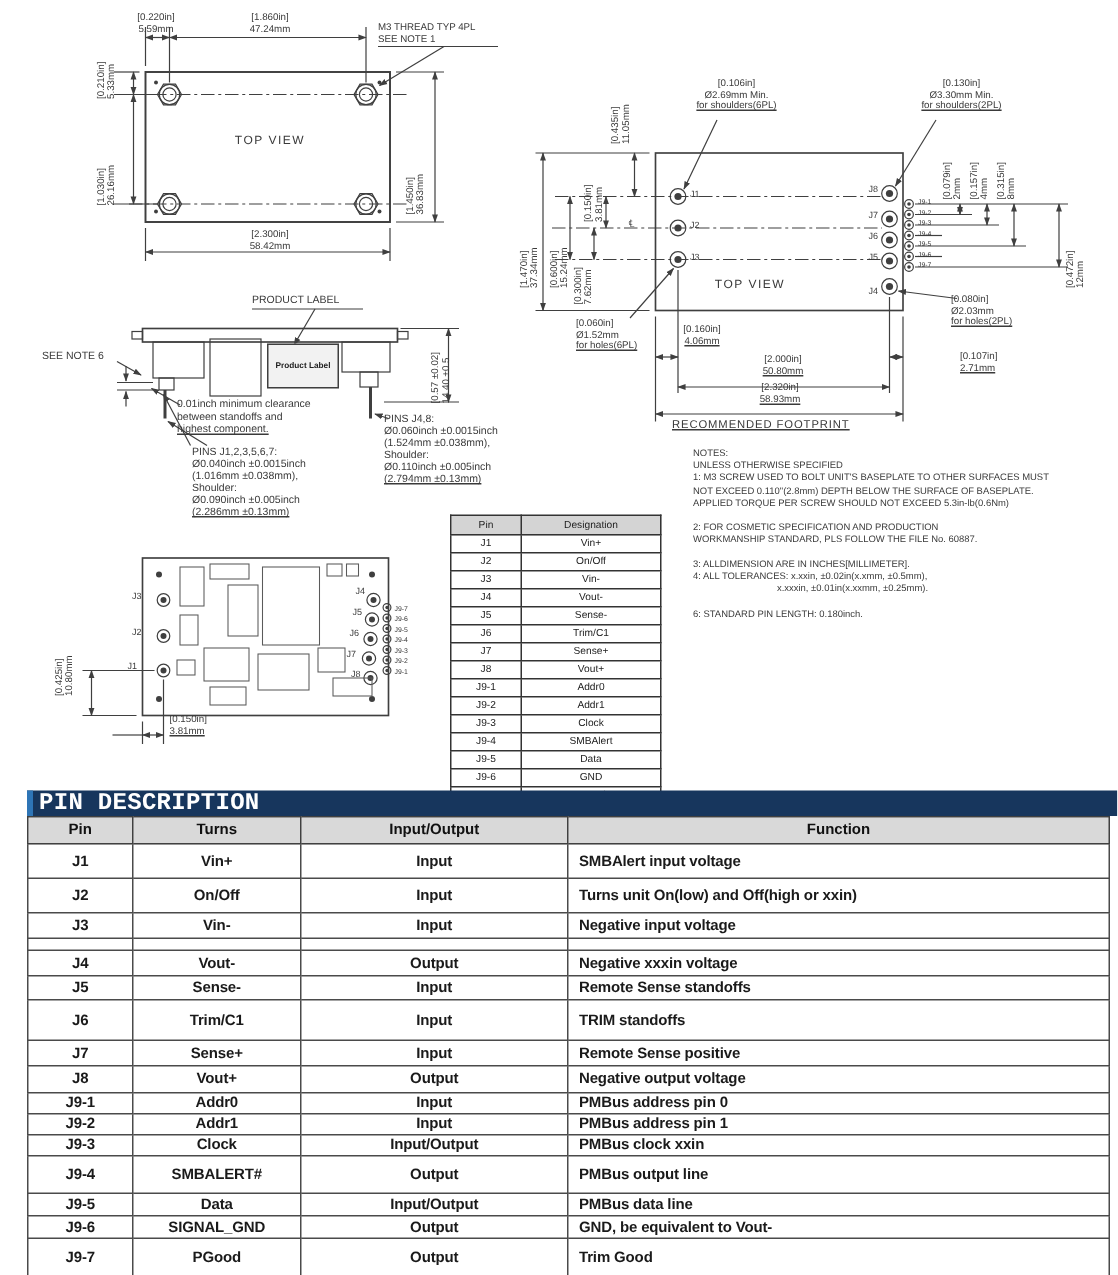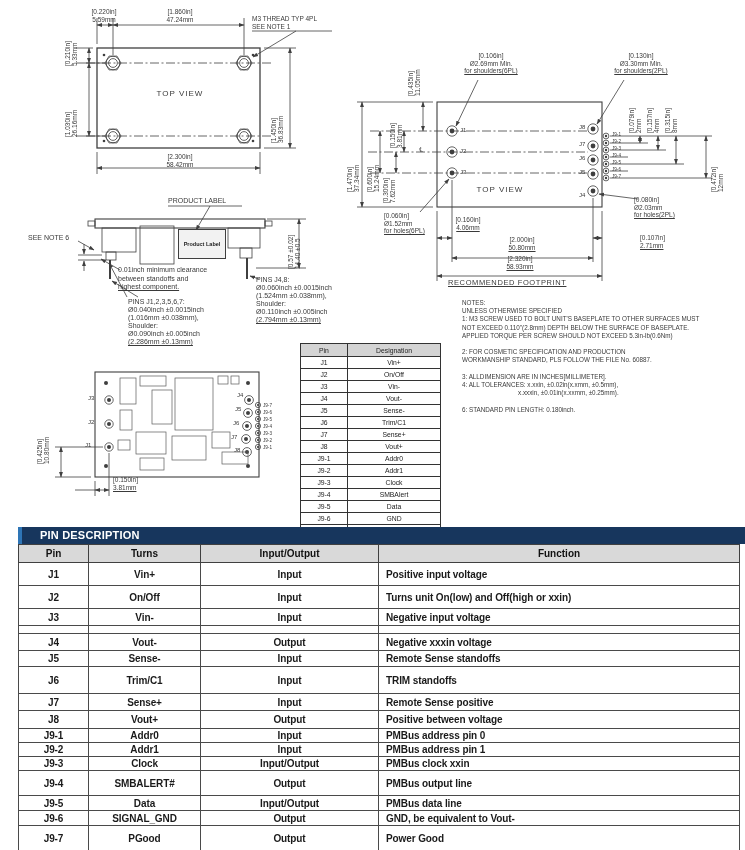--- a/index.html
+++ b/index.html
@@ -24,22 +24,22 @@
   .desig .col-pin{width:46px;}
 
   
   .notes{position:absolute;left:462px;top:299px;width:282px;}
   .nline{font-size:6.3px;line-height:8.2px;color:#3a3a3a;white-space:nowrap;min-height:8.2px;}
   .nline.indent{padding-left:56px;}
 
   
   .pd-bar{position:absolute;left:18px;top:527px;width:727px;height:17px;background:#17365d;
           border-left:4px solid #2e75b6;box-sizing:border-box;}
-  .pd-bar span{display:block;color:#fff;font-weight:700;font-size:11px;line-height:17px;
-               padding-left:18px;letter-spacing:.2px;}
+  .pd-bar span{display:block;color:#fff;font-weight:700;font-size:16px;line-height:17px;
+               padding-left:4px;letter-spacing:.2px;font-family:Liberation Mono, monospace;}
   .pd-table{position:absolute;left:18px;top:544px;width:722px;border-collapse:collapse;table-layout:fixed;}
   .pd-table th{background:#d9d9d9;border:1px solid #404040;font-size:10px;font-weight:700;
                height:17px;padding:0;color:#111;}
   .pd-table td{border:1px solid #4a4a4a;font-size:10px;font-weight:700;color:#1a1a1a;
                padding:0 2px;letter-spacing:-.1px;}
   .pd-table td.ctr{text-align:center;}
   .pd-table td.fn{text-align:left;padding-left:7px;}
   .colw-pin{width:70px;}.colw-name{width:112px;}.colw-io{width:178px;}
 </style>
 </head>
@@ -548,21 +548,21 @@
         <tr>
       <th>Pin</th>
       <th>Turns</th>
       <th>Input/Output</th>
       <th>Function</th>
     </tr>
     <tr style="height:23px">
           <td class="ctr">J1</td>
           <td class="ctr">Vin+</td>
           <td class="ctr">Input</td>
-          <td class="fn">Positive input voltage</td>
+          <td class="fn">SMBAlert input voltage</td>
         </tr>
     <tr style="height:23px">
           <td class="ctr">J2</td>
           <td class="ctr">On/Off</td>
           <td class="ctr">Input</td>
           <td class="fn">Turns unit On(low) and Off(high or xxin)</td>
         </tr>
     <tr style="height:17px">
           <td class="ctr">J3</td>
           <td class="ctr">Vin-</td>
@@ -596,21 +596,21 @@
     <tr style="height:17px">
           <td class="ctr">J7</td>
           <td class="ctr">Sense+</td>
           <td class="ctr">Input</td>
           <td class="fn">Remote Sense positive</td>
         </tr>
     <tr style="height:18px">
           <td class="ctr">J8</td>
           <td class="ctr">Vout+</td>
           <td class="ctr">Output</td>
-          <td class="fn">Positive between voltage</td>
+          <td class="fn">Negative output voltage</td>
         </tr>
     <tr style="height:14px">
           <td class="ctr">J9-1</td>
           <td class="ctr">Addr0</td>
           <td class="ctr">Input</td>
           <td class="fn">PMBus address pin 0</td>
         </tr>
     <tr style="height:14px">
           <td class="ctr">J9-2</td>
           <td class="ctr">Addr1</td>
@@ -638,18 +638,18 @@
     <tr style="height:15px">
           <td class="ctr">J9-6</td>
           <td class="ctr">SIGNAL_GND</td>
           <td class="ctr">Output</td>
           <td class="fn">GND, be equivalent to Vout-</td>
         </tr>
     <tr style="height:25px">
           <td class="ctr">J9-7</td>
           <td class="ctr">PGood</td>
           <td class="ctr">Output</td>
-          <td class="fn">Power Good</td>
+          <td class="fn">Trim Good</td>
         </tr>
   </tbody>
     </table>
 
 </div>
 
 </body></html>

